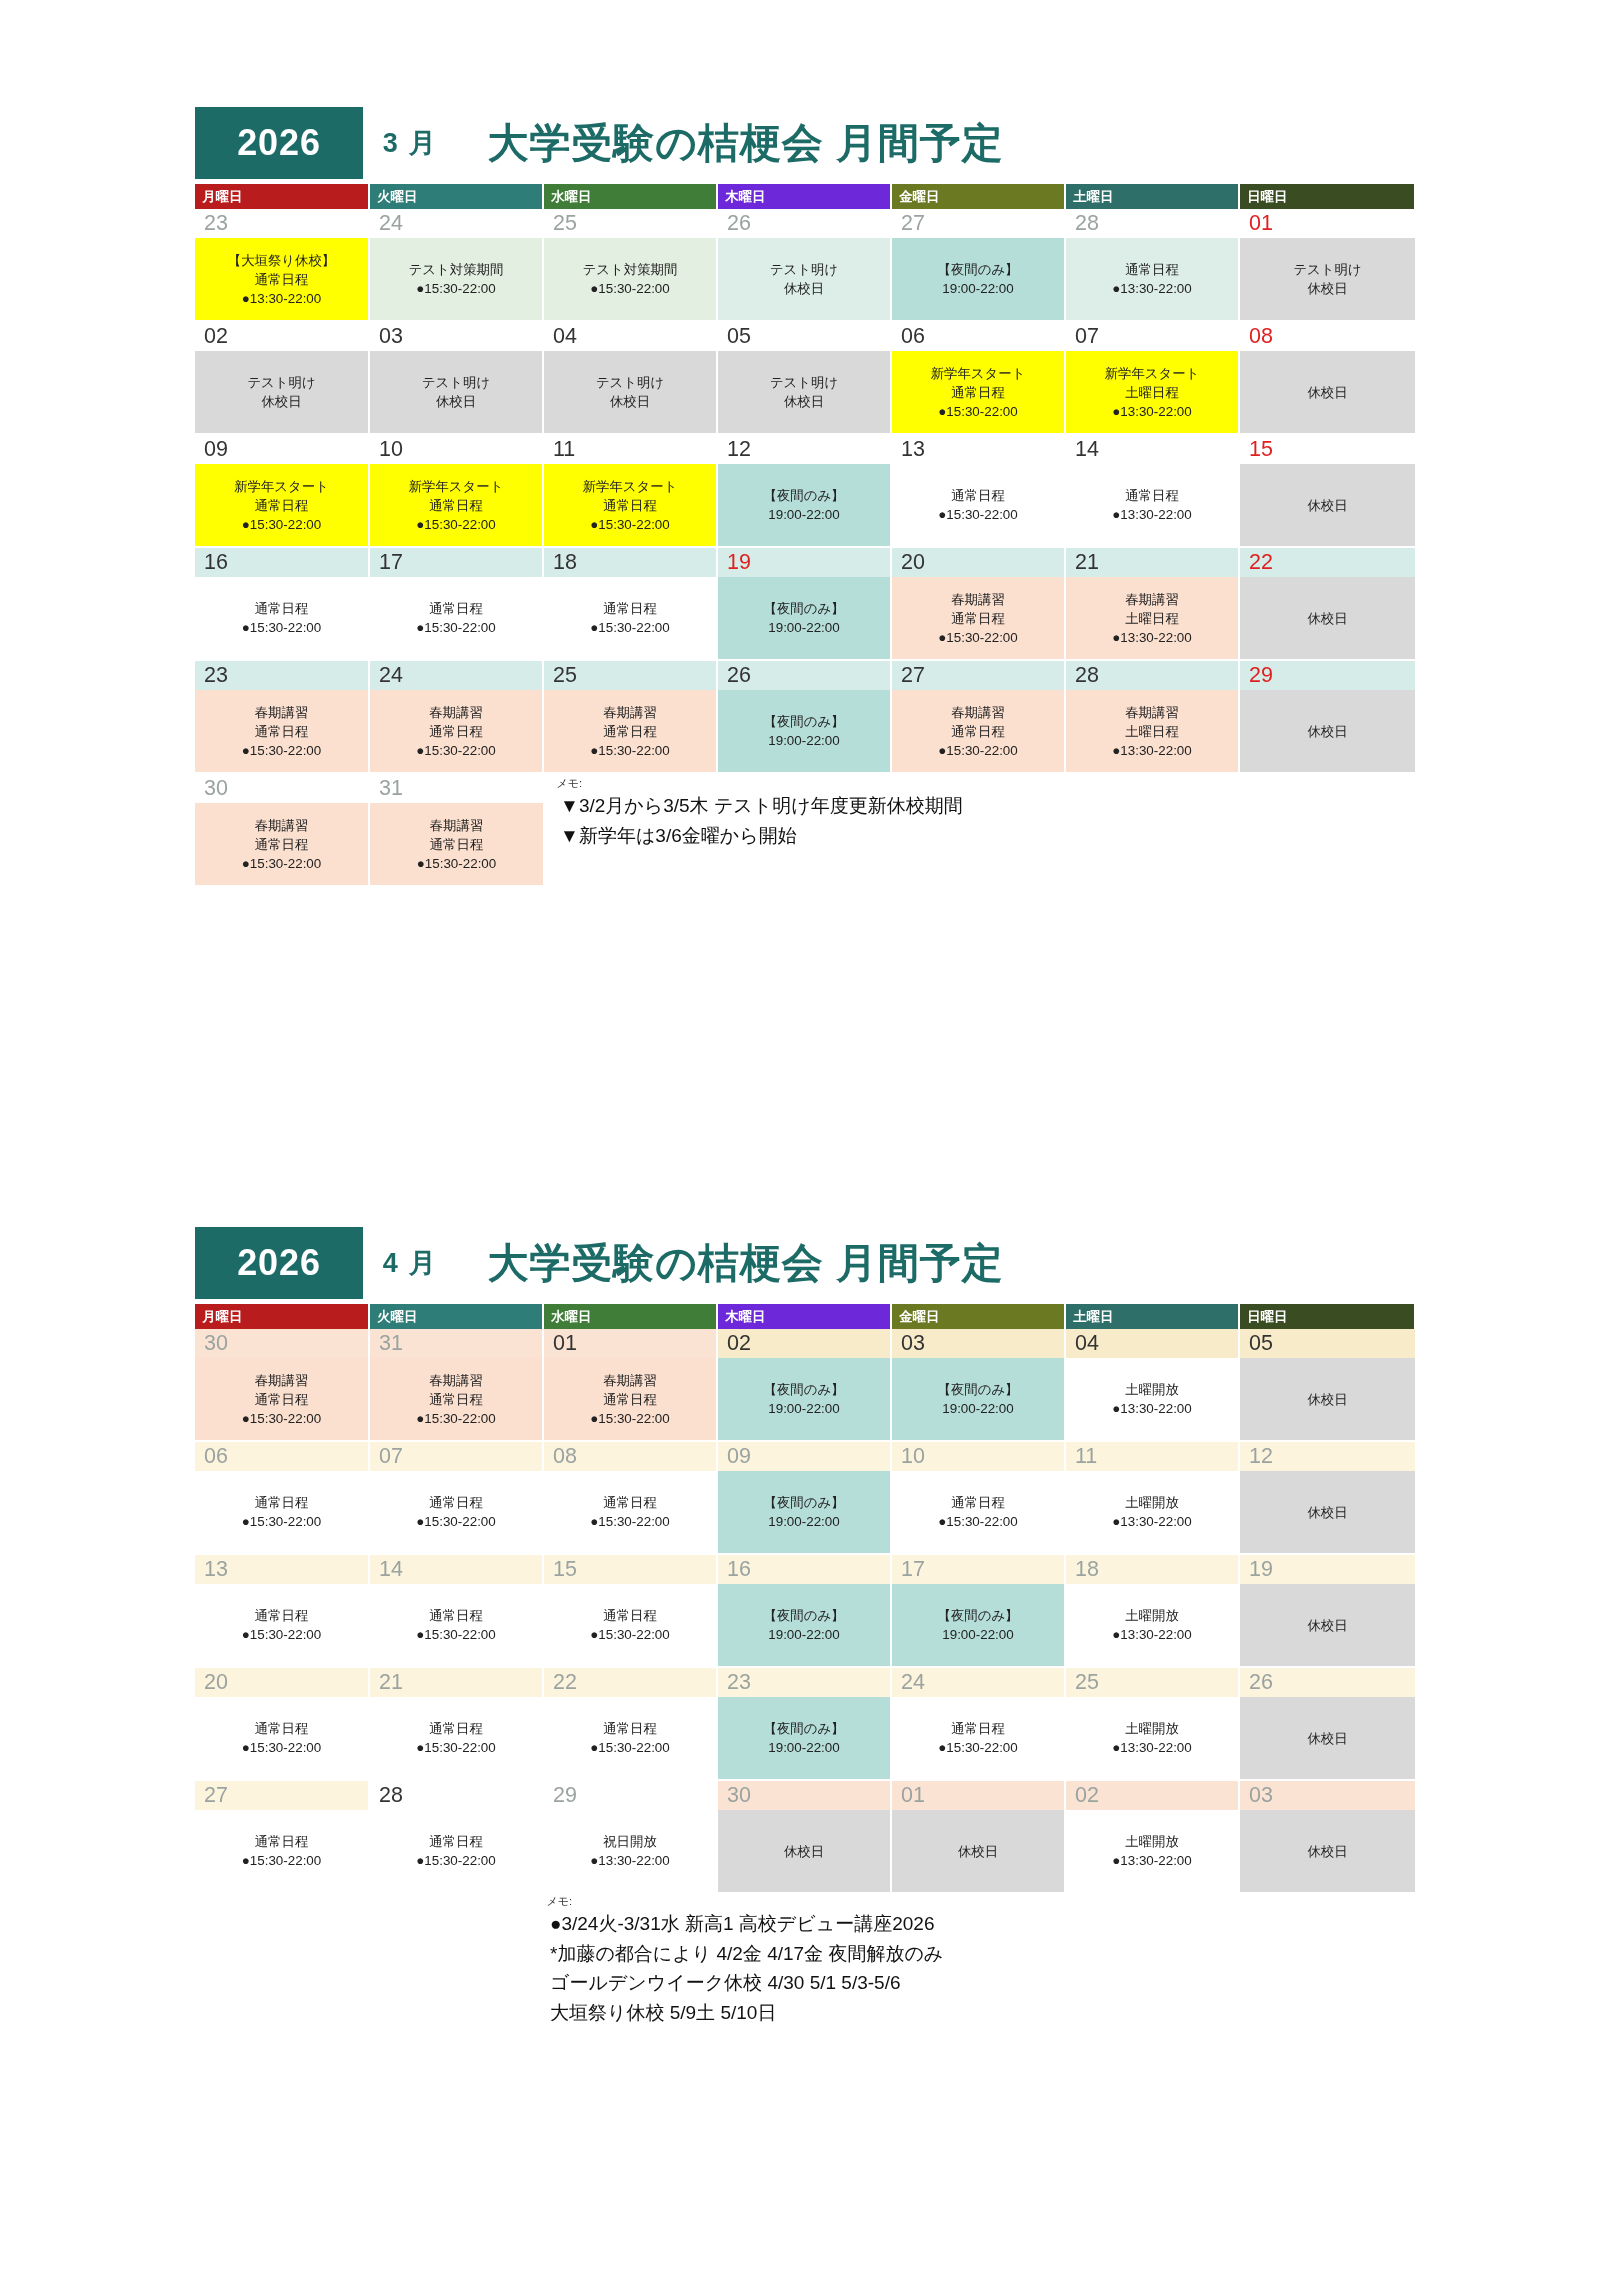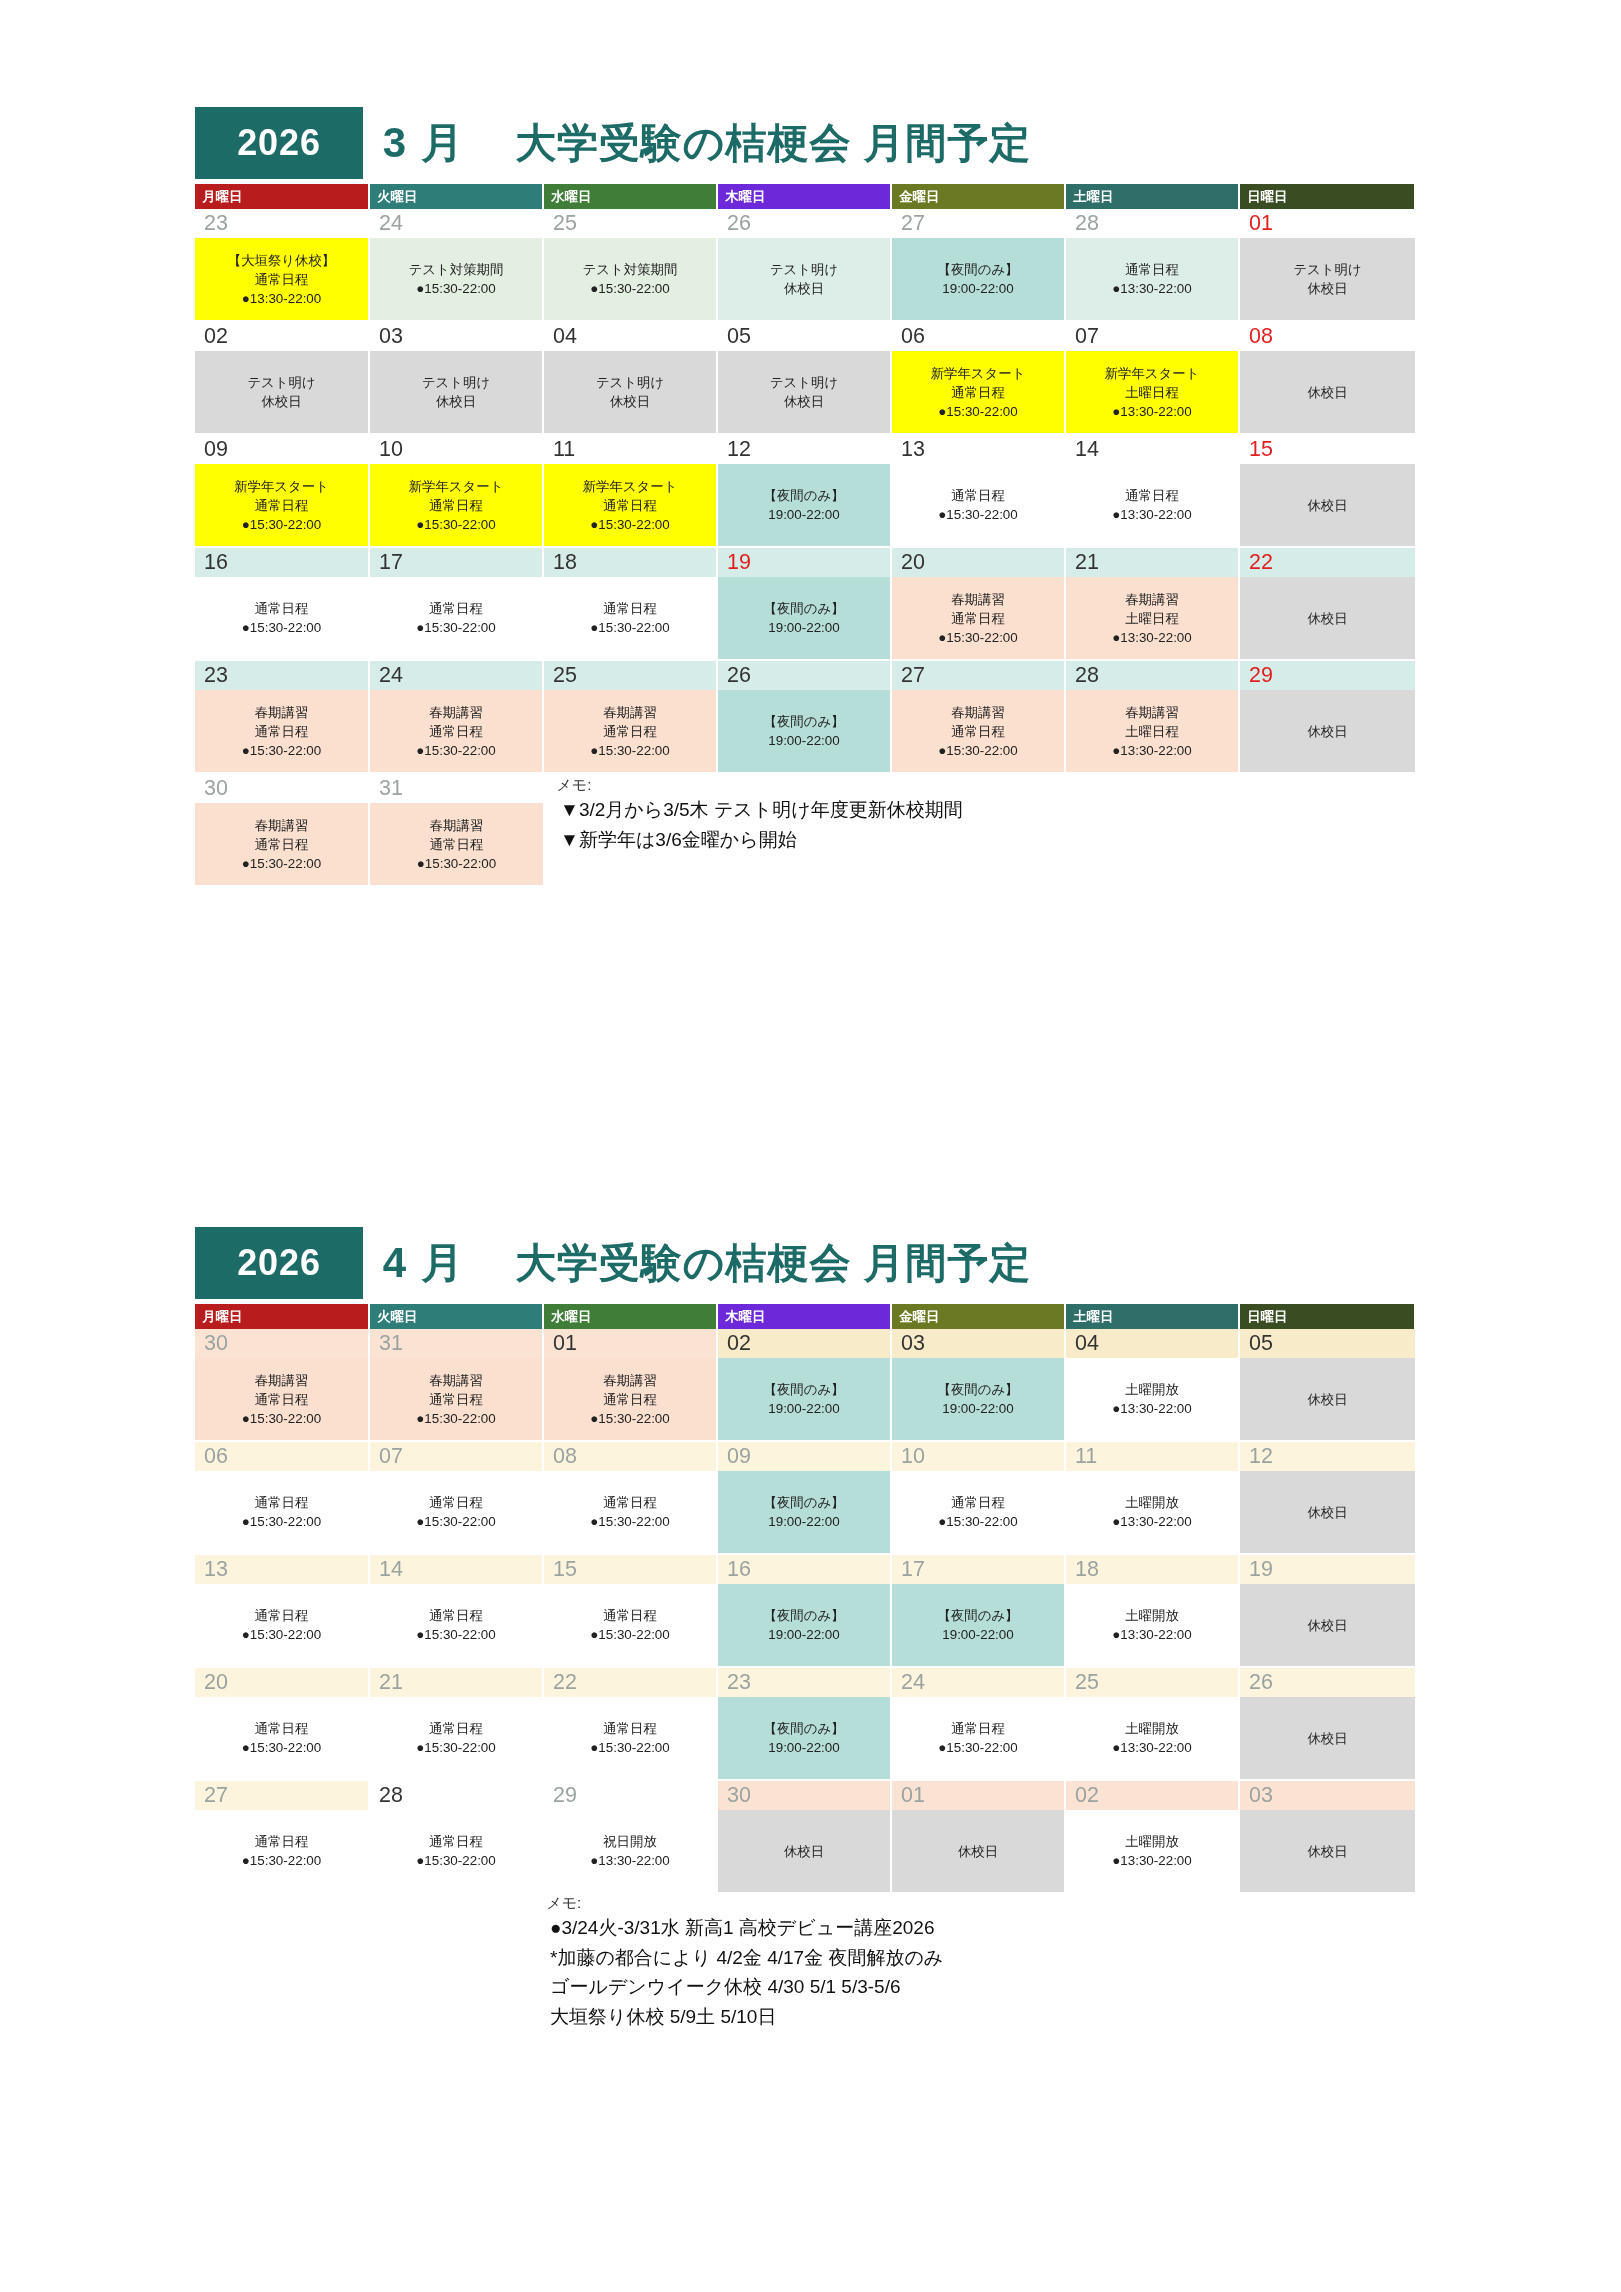--- a/index.html
+++ b/index.html
@@ -35,21 +35,21 @@
     color: #ffffff;
     font-size: 36px;
     font-weight: bold;
     display: flex;
     align-items: center;
     justify-content: center;
     letter-spacing: 0.9px;
   }
   .month-label {
     color: #1c6b66;
-    font-size: 42px;
+    font-size: 27px;
     font-weight: bold;
     display: flex;
     align-items: center;
     padding-left: 19.7px;
     letter-spacing: 1.8px;
   }
   .title-text {
     color: #1c6b66;
     font-size: 41px;
     font-weight: bold;
@@ -131,21 +131,21 @@
   }
   .memo-wrap {
     display: flex;
     align-items: flex-start;
   }
   .memo-left {
     width: 346px;
     flex: 0 0 346px;
   }
   .memo-body { padding-left: 5.4px; }
-  .memo-label { font-size: 15px; color: #333; }
+  .memo-label { font-size: 11px; color: #333; }
 </style>
 </head>
 <body>
 
 <div class="page" id="march-block">
 
   <div class="title-row">
     <div class="year-box">2026</div>
     <div class="month-label">3 月</div>
     <div class="title-text">大学受験の桔梗会 月間予定</div>

